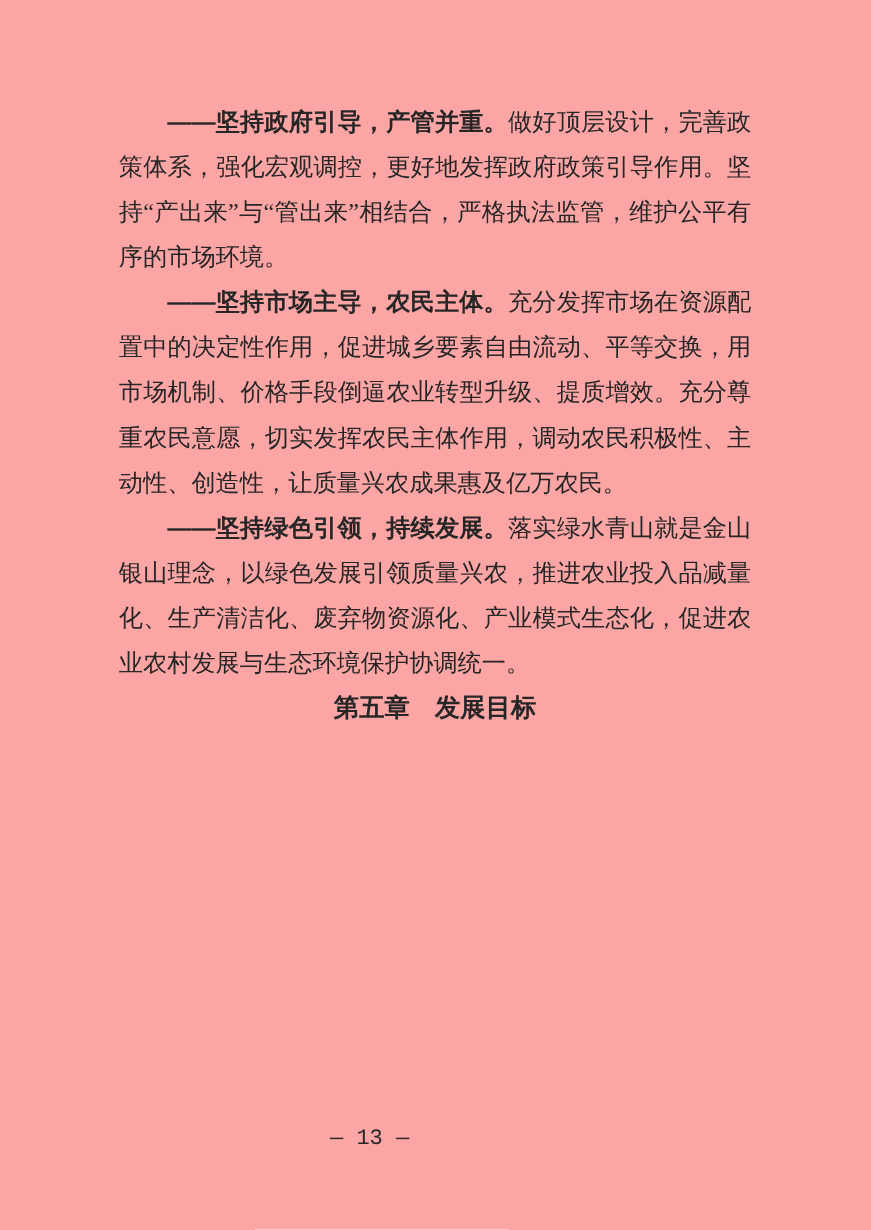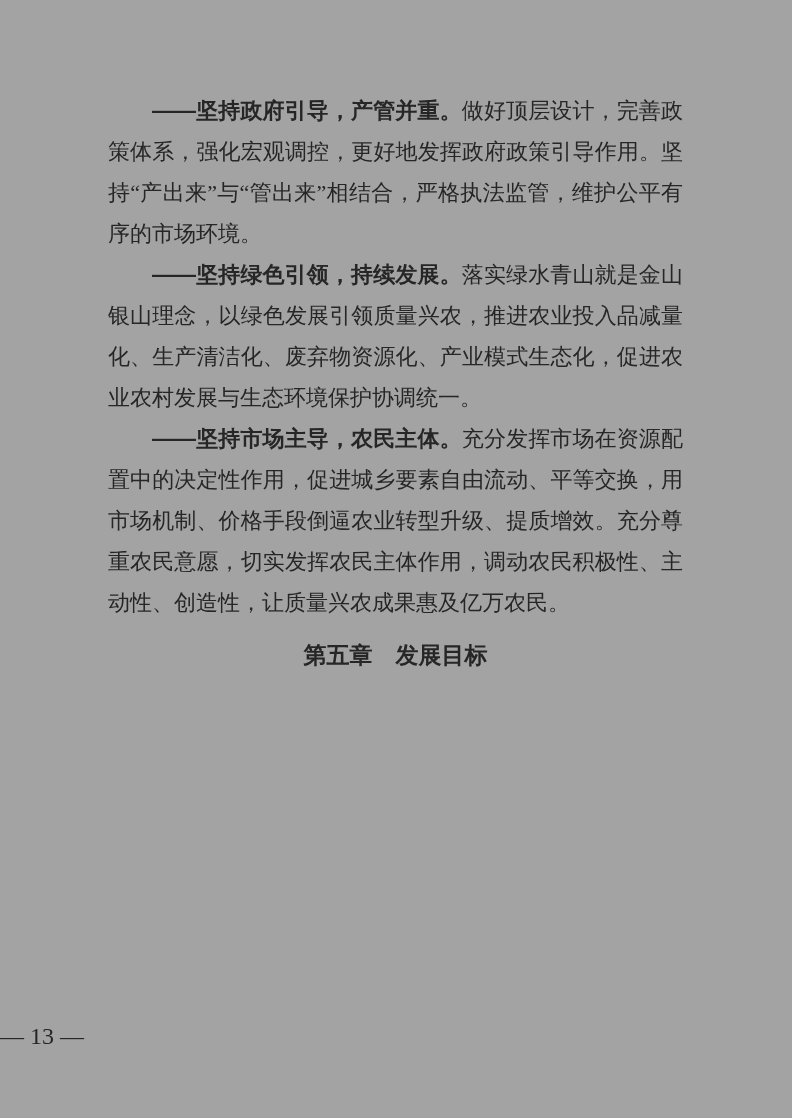--- a/index.html
+++ b/index.html
@@ -7,21 +7,21 @@
     padding: 0;
     width: 792px;
     height: 1118px;
     background: #ffffff;
     overflow: hidden;
   }
   .page {
     position: relative;
     width: 792px;
     height: 1118px;
-    background: #a3a3a3;
+    background: #fca5a5;
     color: #262626;
     font-family: "Liberation Serif", "DejaVu Serif", serif;
   }
   .doc-body {
     position: absolute;
     left: 108px;
     top: 90px;
     width: 575px;
     font-size: 22px;
     line-height: 41px;
@@ -31,52 +31,52 @@
   p.para {
     margin: 0;
     padding: 0;
     text-indent: 2em;
   }
   .lead {
     font-weight: 700;
     font-family: "Liberation Sans", "DejaVu Sans", sans-serif;
   }
   h2.chapter {
-    margin: 12px;
+    margin: 0;
     padding: 0;
     text-indent: 0;
     text-align: center;
     font-size: 23px;
     line-height: 41px;
     font-weight: 700;
     font-family: "Liberation Sans", "DejaVu Sans", sans-serif;
   }
   .footer {
     position: absolute;
     top: 1024px;
     left: 0;
     right: 120px;
-    text-align: left;
-    font-size: 24px;
+    text-align: center;
+    font-size: 20px;
     line-height: 24px;
     color: #262626;
-    font-family: Liberation Serif, serif;
+    font-family: Liberation Mono, monospace;
   }
 </style>
 </head>
 <body>
 
 <div class="page">
   <main class="doc-body">
 
     <p class="para"><span class="lead">——坚持政府引导，产管并重。</span><span>做好顶层设计，完善政策体系，强化宏观调控，更好地发挥政府政策引导作用。坚持“产出来”与“管出来”相结合，严格执法监管，维护公平有序的市场环境。</span></p>
 
+    <p class="para"><span class="lead">——坚持市场主导，农民主体。</span><span>充分发挥市场在资源配置中的决定性作用，促进城乡要素自由流动、平等交换，用市场机制、价格手段倒逼农业转型升级、提质增效。充分尊重农民意愿，切实发挥农民主体作用，调动农民积极性、主动性、创造性，让质量兴农成果惠及亿万农民。</span></p>
+
     <p class="para"><span class="lead">——坚持绿色引领，持续发展。</span><span>落实绿水青山就是金山银山理念，以绿色发展引领质量兴农，推进农业投入品减量化、生产清洁化、废弃物资源化、产业模式生态化，促进农业农村发展与生态环境保护协调统一。</span></p>
-
-    <p class="para"><span class="lead">——坚持市场主导，农民主体。</span><span>充分发挥市场在资源配置中的决定性作用，促进城乡要素自由流动、平等交换，用市场机制、价格手段倒逼农业转型升级、提质增效。充分尊重农民意愿，切实发挥农民主体作用，调动农民积极性、主动性、创造性，让质量兴农成果惠及亿万农民。</span></p>
 
     <h2 class="chapter">第五章　发展目标</h2>
 
 
 
   </main>
 
   <footer class="footer">
     <span>— 13 —</span>
   </footer>

